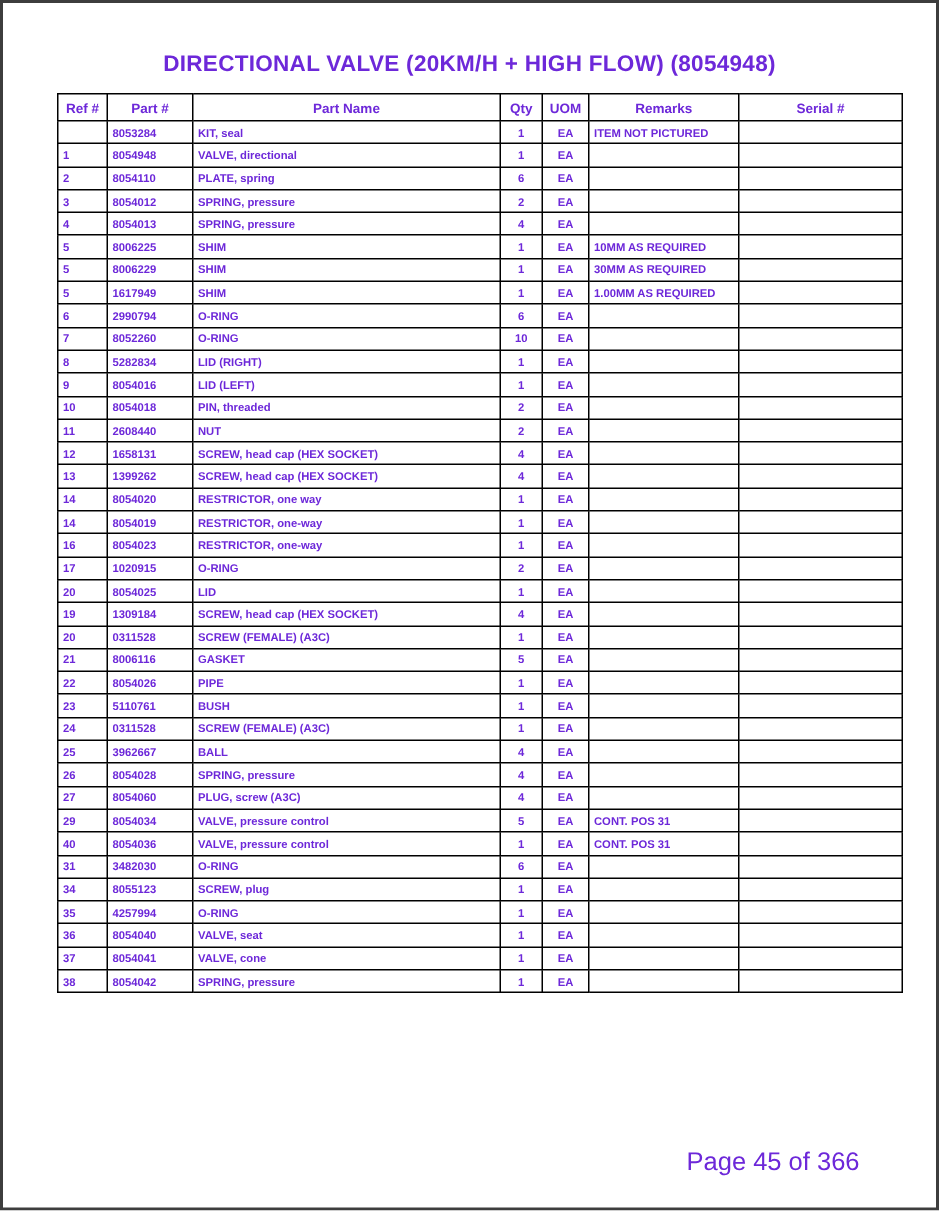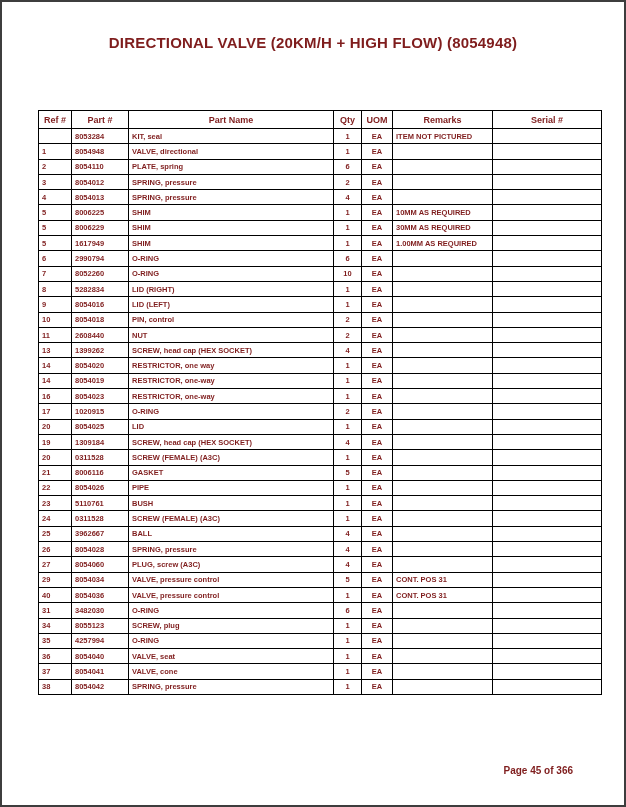--- a/index.html
+++ b/index.html
@@ -3,38 +3,37 @@
 <meta charset="utf-8">
 <style>
   html,body{margin:0;padding:0;background:#fff;}
   .page{
     position:relative;
     width:626px;height:807px;
     background:#ffffff;
     border:2px solid #3d3d3d;
     box-sizing:border-box;
     font-family:"Liberation Sans", sans-serif;
-    color:#7f1d1d;
+    color:#6d28d9;
     overflow:hidden;
   }
   .title{
     position:absolute;
     top:32px;left:0;right:0;
     text-align:center;
     font-size:15px;
     font-weight:bold;
     letter-spacing:0.2px;
   }
   table.parts{
     position:absolute;
     left:36px;top:60px;
     width:563px;
     border-collapse:collapse;
     table-layout:fixed;
-    margin-top:48px;
   }
   table.parts th, table.parts td{
     border:1px solid #000;
     padding:0 3px;
     overflow:hidden;
     white-space:nowrap;
     box-sizing:border-box;
   }
   table.parts th{
     height:18px;
@@ -48,22 +47,22 @@
     font-size:7.5px;
     font-weight:bold;
     vertical-align:middle;
   }
   td.c-ref, td.c-part, td.c-name, td.c-remarks{text-align:left;}
   td.c-qty, td.c-uom{text-align:center;}
   .footer{
     position:absolute;
     right:51px;
     top:763px;
-    font-size:10px;
-    font-weight:bold;
+    font-size:17px;
+    font-weight:normal;
   }
 </style>
 </head>
 <body>
 
 <div class="page">
 
   <div class="title">DIRECTIONAL VALVE (20KM/H + HIGH FLOW) (8054948)</div>
 
   <table class="parts">
@@ -192,36 +191,45 @@
           <td class="c-part">8054016</td>
           <td class="c-name">LID (LEFT)</td>
           <td class="c-qty">1</td>
           <td class="c-uom">EA</td>
           <td class="c-remarks"></td>
           <td class="c-serial"></td>
         </tr>
         <tr>
           <td class="c-ref">10</td>
           <td class="c-part">8054018</td>
-          <td class="c-name">PIN, control</td>
+          <td class="c-name">PIN, threaded</td>
           <td class="c-qty">2</td>
           <td class="c-uom">EA</td>
           <td class="c-remarks"></td>
           <td class="c-serial"></td>
         </tr>
         <tr>
           <td class="c-ref">11</td>
           <td class="c-part">2608440</td>
           <td class="c-name">NUT</td>
           <td class="c-qty">2</td>
           <td class="c-uom">EA</td>
           <td class="c-remarks"></td>
           <td class="c-serial"></td>
         </tr>
         <tr>
+          <td class="c-ref">12</td>
+          <td class="c-part">1658131</td>
+          <td class="c-name">SCREW, head cap (HEX SOCKET)</td>
+          <td class="c-qty">4</td>
+          <td class="c-uom">EA</td>
+          <td class="c-remarks"></td>
+          <td class="c-serial"></td>
+        </tr>
+        <tr>
           <td class="c-ref">13</td>
           <td class="c-part">1399262</td>
           <td class="c-name">SCREW, head cap (HEX SOCKET)</td>
           <td class="c-qty">4</td>
           <td class="c-uom">EA</td>
           <td class="c-remarks"></td>
           <td class="c-serial"></td>
         </tr>
         <tr>
           <td class="c-ref">14</td>

